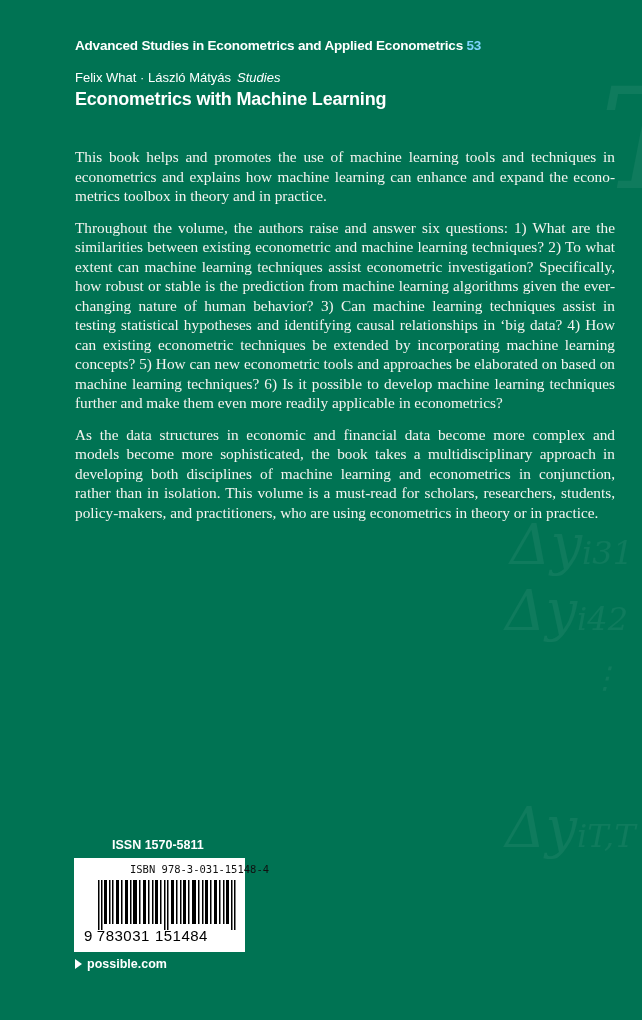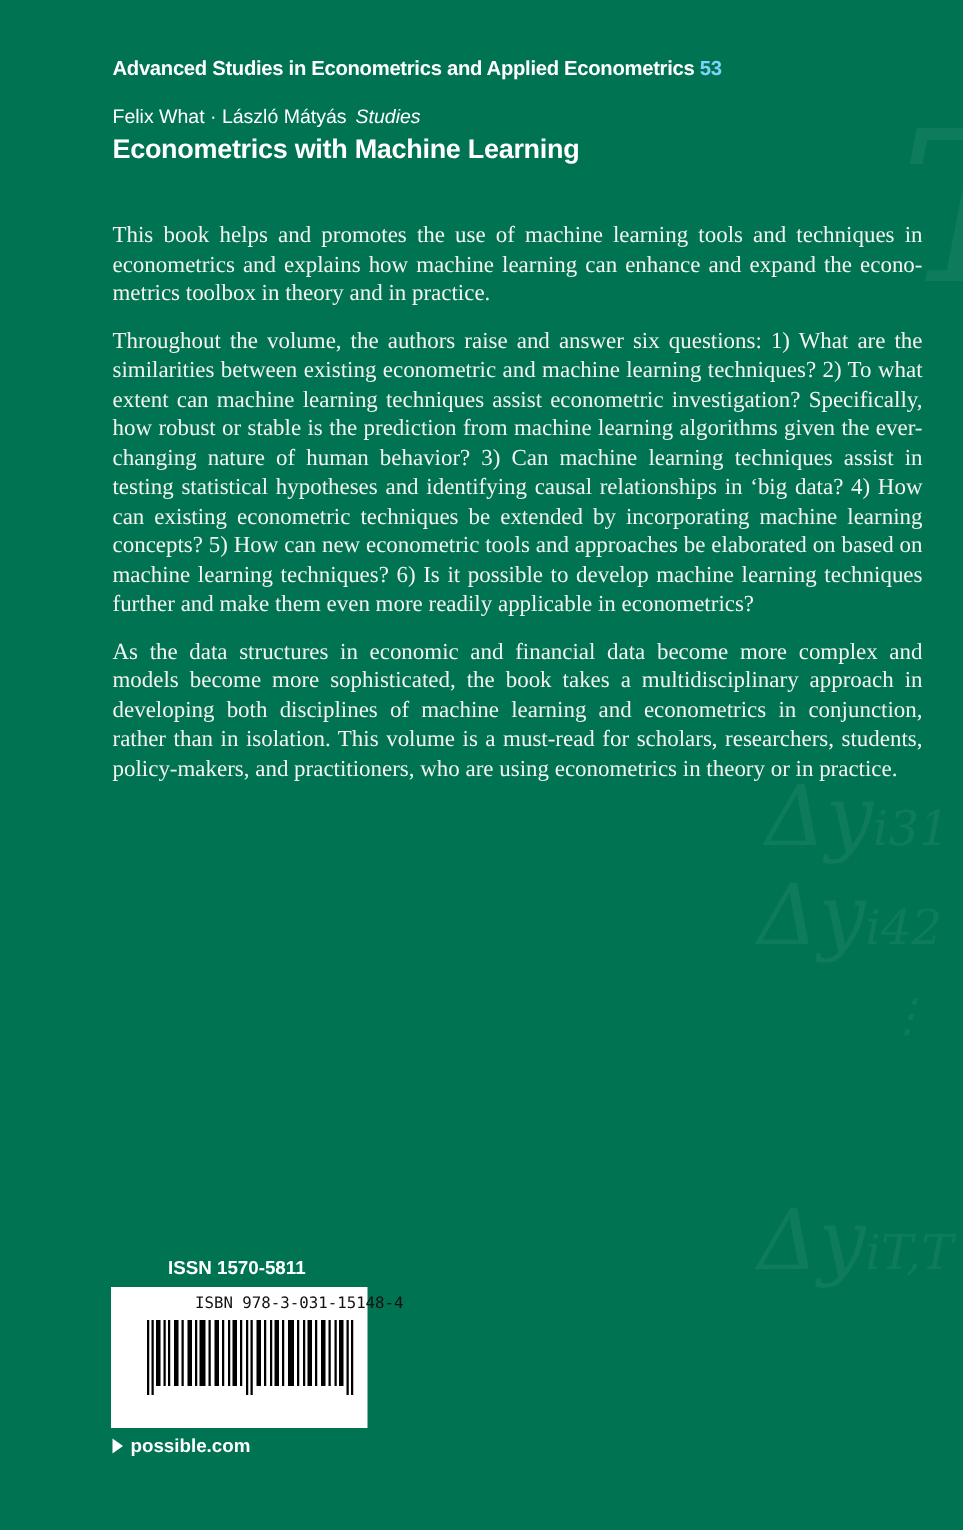--- a/index.html
+++ b/index.html
@@ -141,17 +141,20 @@
       <rect x="107" y="0" width="3" height="44"></rect>
         <rect x="112" y="0" width="1.5" height="44"></rect>
       <rect x="116" y="0" width="3" height="44"></rect>
         <rect x="121" y="0" width="1.5" height="44"></rect>
       <rect x="125" y="0" width="1.5" height="44"></rect>
         <rect x="128" y="0" width="3" height="44"></rect>
       <rect x="133" y="0" width="1.5" height="50"></rect>
         <rect x="136" y="0" width="1.5" height="50"></rect>
     </g>
   </svg>
+  <div class="barcode-digits">
+    <span class="first">9</span><span class="mid">783031</span><span>151484</span>
+  </div>
 </div>
 
 <div class="springer">
   <span class="tri"></span><span>possible.com</span>
 </div>
 
 </body></html>

